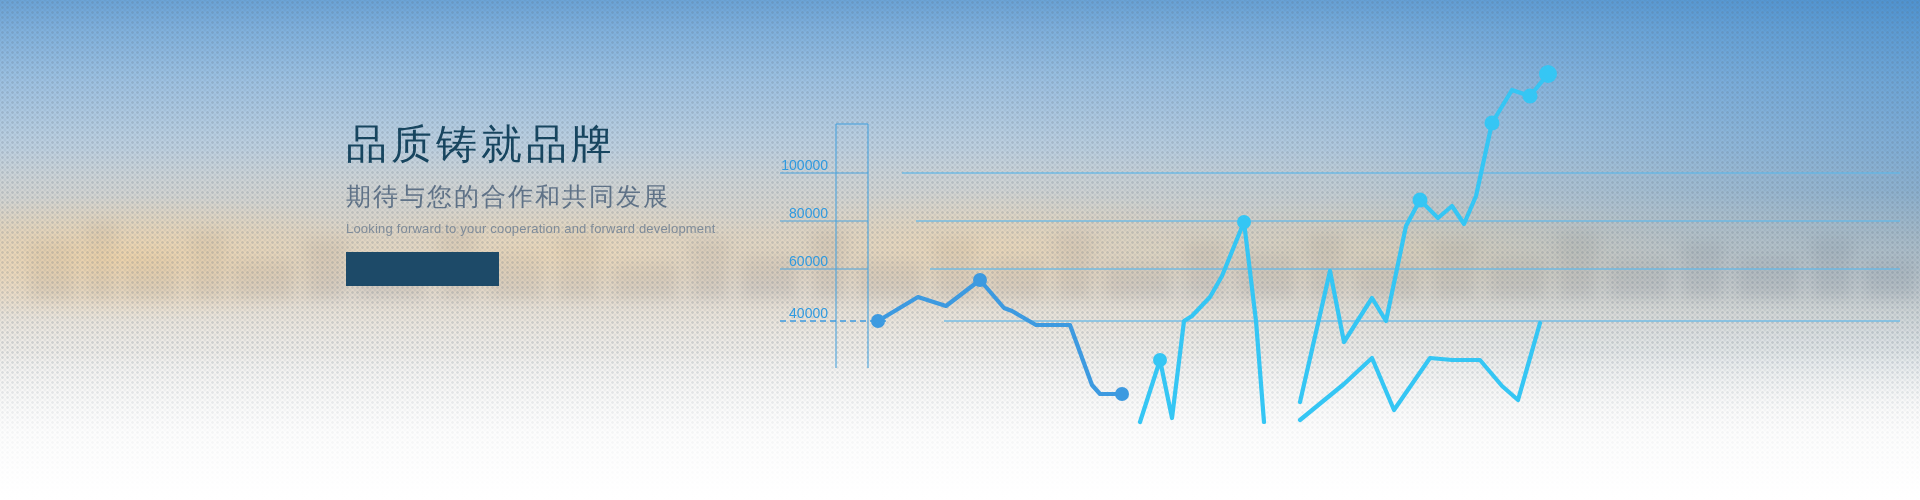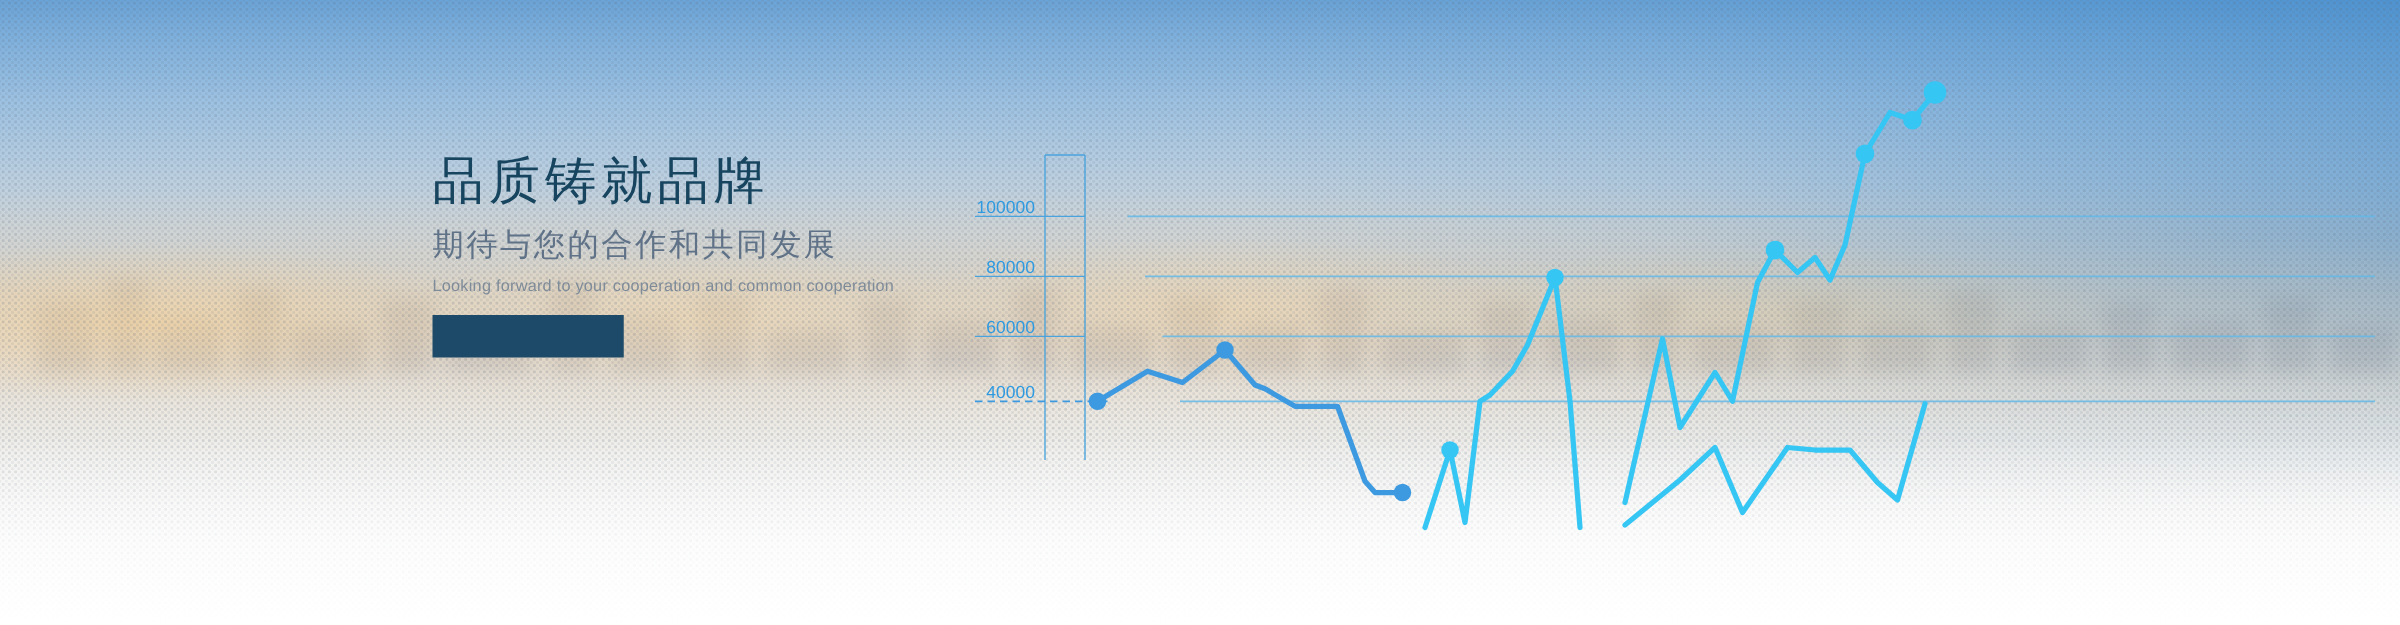--- a/index.html
+++ b/index.html
@@ -150,21 +150,21 @@
   </div>
 
   <div class="bg-glow"></div>
   <div class="bg-right-blue"></div>
   <div class="bg-dots"></div>
   <div class="bg-bottomfade"></div>
 
   <div class="copy">
     <div class="title">品质铸就品牌</div>
     <div class="subtitle">期待与您的合作和共同发展</div>
-    <div class="subtitle-en">Looking forward to your cooperation and common cooperation</div>
+    <div class="subtitle-en">Looking forward to your cooperation and forward development</div>
   </div>
 
   <div class="cta"></div>
 
   <div class="chart">
     <svg viewBox="0 0 1180 500" preserveAspectRatio="none">
       <g>
         <text class="ytick" x="88" y="142" text-anchor="end">100000</text>
         <text class="ytick" x="88" y="190" text-anchor="end">80000</text>
         <text class="ytick" x="88" y="238" text-anchor="end">60000</text>

